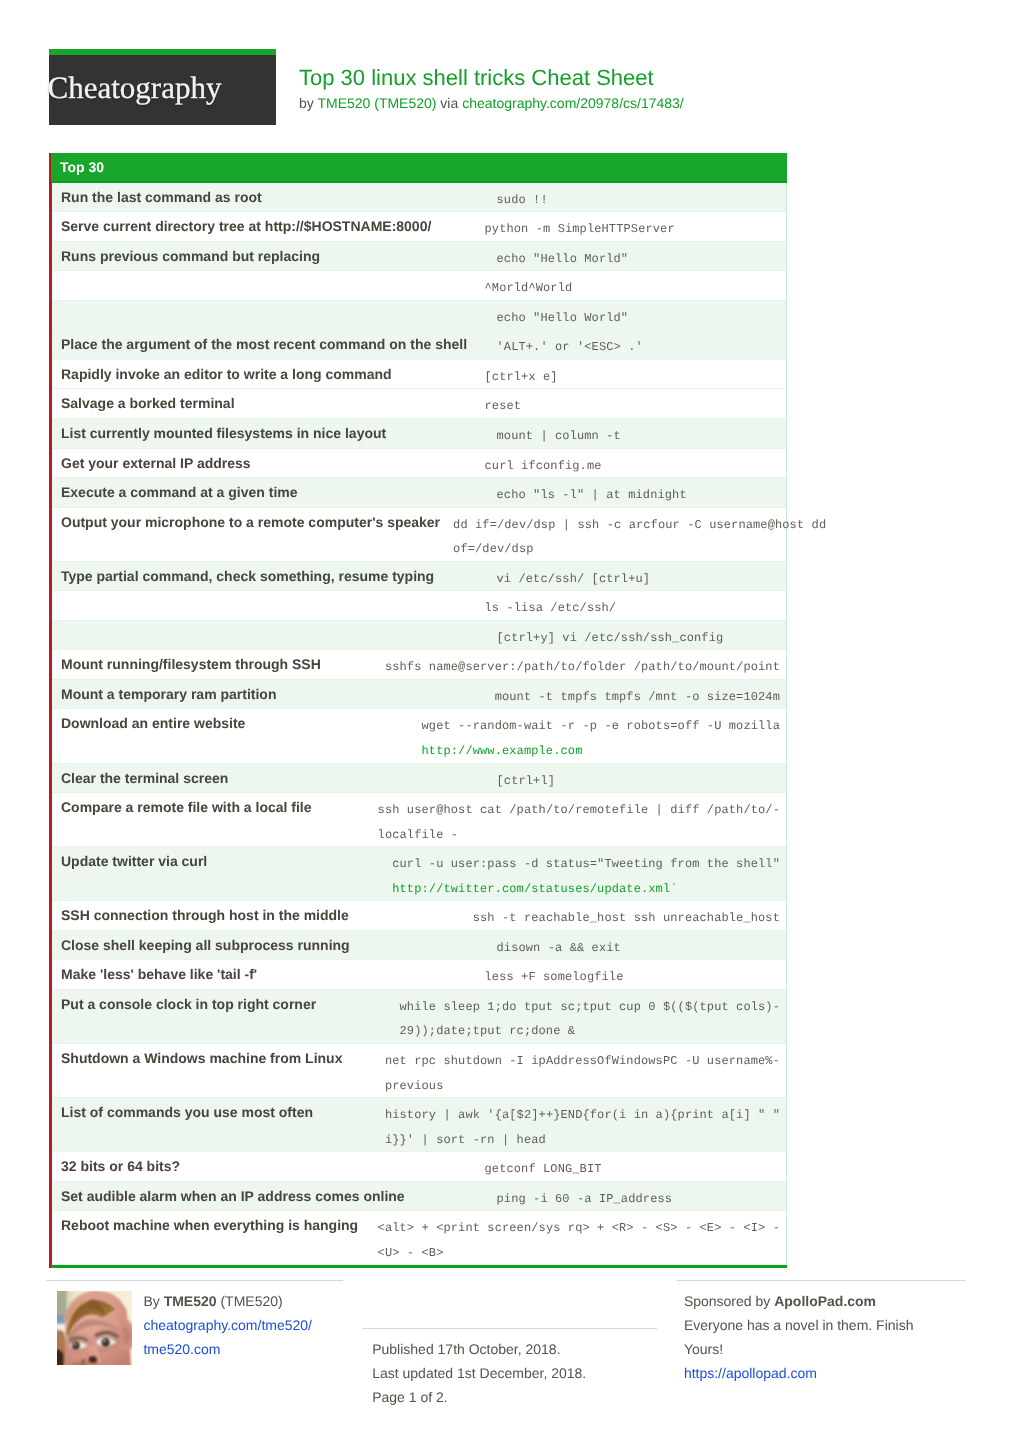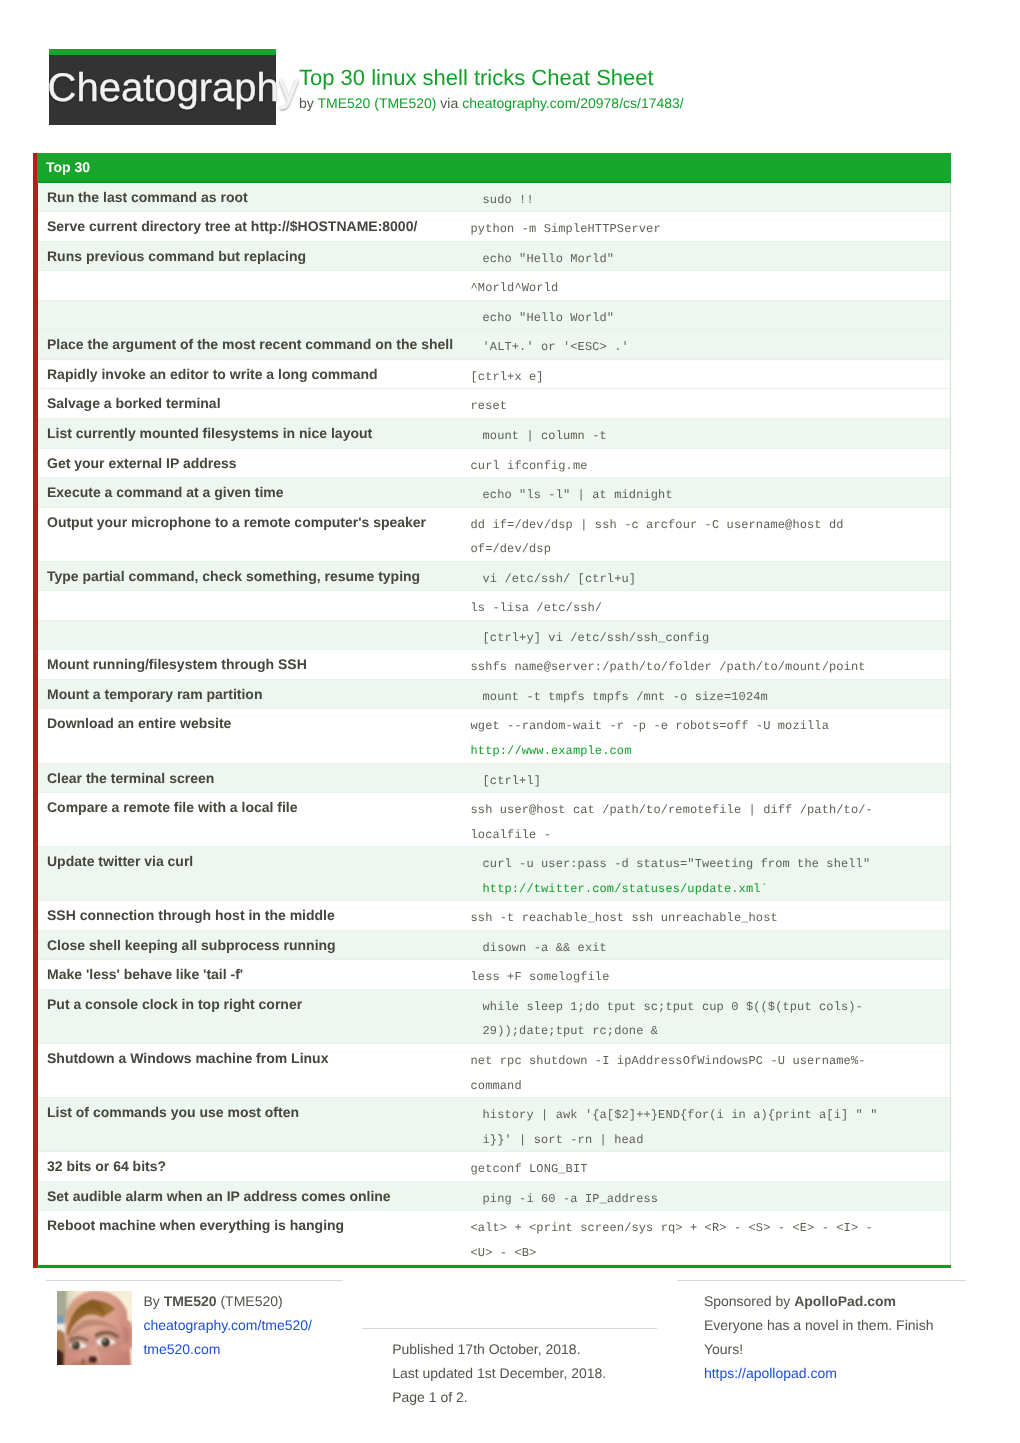--- a/index.html
+++ b/index.html
@@ -5,31 +5,31 @@
   html,body{margin:0;padding:0;}
   body{width:1020px;background:#ffffff;font-family:"Liberation Sans",sans-serif;
       -webkit-font-smoothing:antialiased;text-rendering:geometricPrecision;}
   .page{position:relative;width:1020px;height:1443px;overflow:hidden;background:#fff;}
 
   
   .hdr{position:absolute;left:48px;top:47px;width:920px;}
   .logo{position:absolute;left:1px;top:1.6px;width:226.5px;height:76px;background:#333333;
         border-top:6px solid #18a52c;box-sizing:border-box;}
   .logo-text{position:absolute;left:-1.5px;top:14px;width:226.5px;text-align:left;color:#f2f2f2;
-        font-family:Liberation Sans, sans-serif;font-size:40px;font-weight:400;line-height:38px;
+        font-family:Liberation Serif, serif;font-size:31px;font-weight:400;line-height:38px;
         -webkit-text-stroke:0.32px #f2f2f2;
         text-shadow:0 1px 2px rgba(0,0,0,0.5);}
   .title-block{position:absolute;left:251px;top:17px;}
   .sheet-title{font-size:22px;color:#13a02a;line-height:28px;white-space:nowrap;font-weight:400;}
   .byline{font-size:14px;color:#53534a;line-height:23px;white-space:nowrap;}
   .byline a{color:#13a02a;text-decoration:none;}
 
   
-  .tbl{position:absolute;left:33px;top:152.6px;width:918px;
-       border-left:5px solid #b91c1c;border-right:1px solid #cbe8d1;box-sizing:border-box;}
+  .tbl{position:absolute;left:49px;top:152.6px;width:738px;
+       border-left:3px solid #b91c1c;border-right:1px solid #cbe8d1;box-sizing:border-box;}
   .tbl-head{background:#18a52c;color:#ffffff;font-size:14px;font-weight:bold;
        padding:5px 0 5px 9px;border-bottom:2px solid #0a9e21;line-height:18px;
        margin:0 -1px;}
   .row{display:flex;align-items:stretch;border-bottom:1px solid #e6f3e9;background:#fff;}
   .row.alt{background:#edf7f0;gap:12px;}
   .cell-l{width:423.5px;box-sizing:border-box;padding:2px 4px 2px 9px;
        font-size:14px;font-weight:bold;color:#46463c;line-height:24.55px;white-space:nowrap;}
   .cell-r{flex:1;box-sizing:border-box;padding:2px 6px 2px 9px;
        font-family:"Liberation Mono",monospace;font-size:12px;color:#5e5e54;
        line-height:24.55px;white-space:pre;letter-spacing:0.115px;}
@@ -39,21 +39,21 @@
 
   
   .ftr{position:absolute;left:46.4px;top:1280px;width:920px;display:flex;}
   .fcol{box-sizing:border-box;border-top:1px solid #d7d7d7;padding-top:9px;font-size:14px;color:#53534a;}
   .fcol.c1{width:297px;padding-left:11px;padding-right:12px;margin-right:18.8px;}
   .fcol.c2{width:294.6px;padding-left:10px;padding-right:18px;margin-right:20.1px;margin-top:48px;}
   .fcol.c3{width:289px;padding-left:7px;padding-right:32px;}
   .avatar{width:75px;height:74px;float:left;margin-right:11px;margin-top:1px;
      position:relative;overflow:hidden;line-height:0;}
   .avatar svg{display:block;filter:blur(1.1px) saturate(0.92);transform:scale(1.06);transform-origin:50% 50%;}
-  .fline{line-height:23.9px;padding-left:20px;}
+  .fline{line-height:23.9px;}
   .fcol a{color:#1d4ed8;text-decoration:none;margin-top:21px;}
 </style>
 </head>
 <body>
 
 <div class="page">
 
   <div class="hdr">
     <div class="logo">
       <div class="logo-text">Cheatography</div>
@@ -161,21 +161,21 @@
     <div class="row">
       <div class="cell-l">Make 'less' behave like 'tail -f'</div>
       <div class="cell-r"><span class="ln"><span>less +F somelogfile</span></span></div>
     </div>
     <div class="row alt">
       <div class="cell-l">Put a console clock in top right corner</div>
       <div class="cell-r"><span class="ln"><span>while sleep 1;do tput sc;tput cup 0 $(($(tput cols)-</span></span><span class="ln"><span>29));date;tput rc;done &amp;</span></span></div>
     </div>
     <div class="row">
       <div class="cell-l">Shutdown a Windows machine from Linux</div>
-      <div class="cell-r"><span class="ln"><span>net rpc shutdown -I ipAddressOfWindowsPC -U username%-</span></span><span class="ln"><span>command</span></span></div>
+      <div class="cell-r"><span class="ln"><span>net rpc shutdown -I ipAddressOfWindowsPC -U username%-</span></span><span class="ln"><span>previous</span></span></div>
     </div>
     <div class="row alt">
       <div class="cell-l">List of commands you use most often</div>
       <div class="cell-r"><span class="ln"><span>history | awk '{a[$2]++}END{for(i in a){print a[i] " "</span></span><span class="ln"><span>i}}' | sort -rn | head</span></span></div>
     </div>
     <div class="row">
       <div class="cell-l">32 bits or 64 bits?</div>
       <div class="cell-r"><span class="ln"><span>getconf LONG_BIT</span></span></div>
     </div>
     <div class="row alt">

